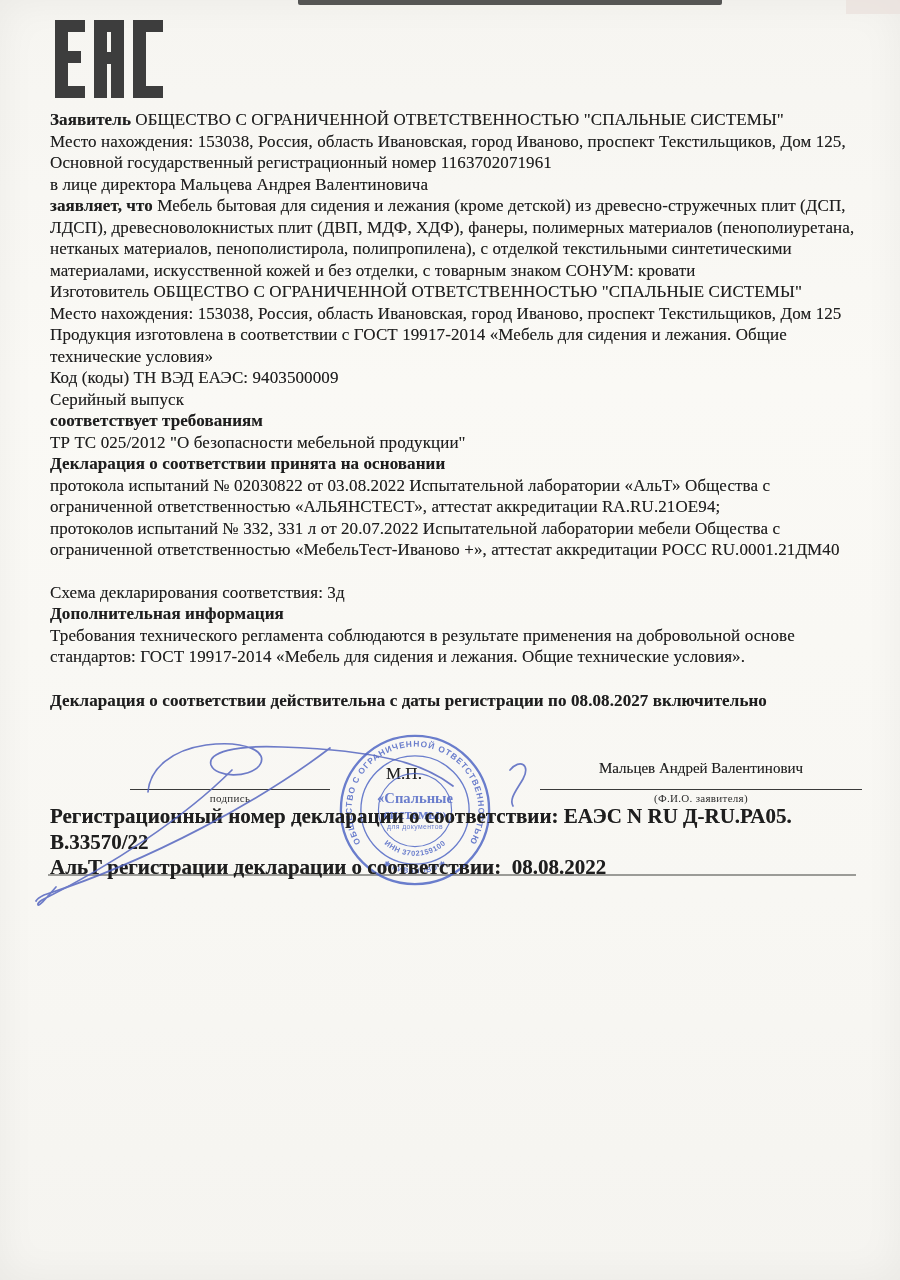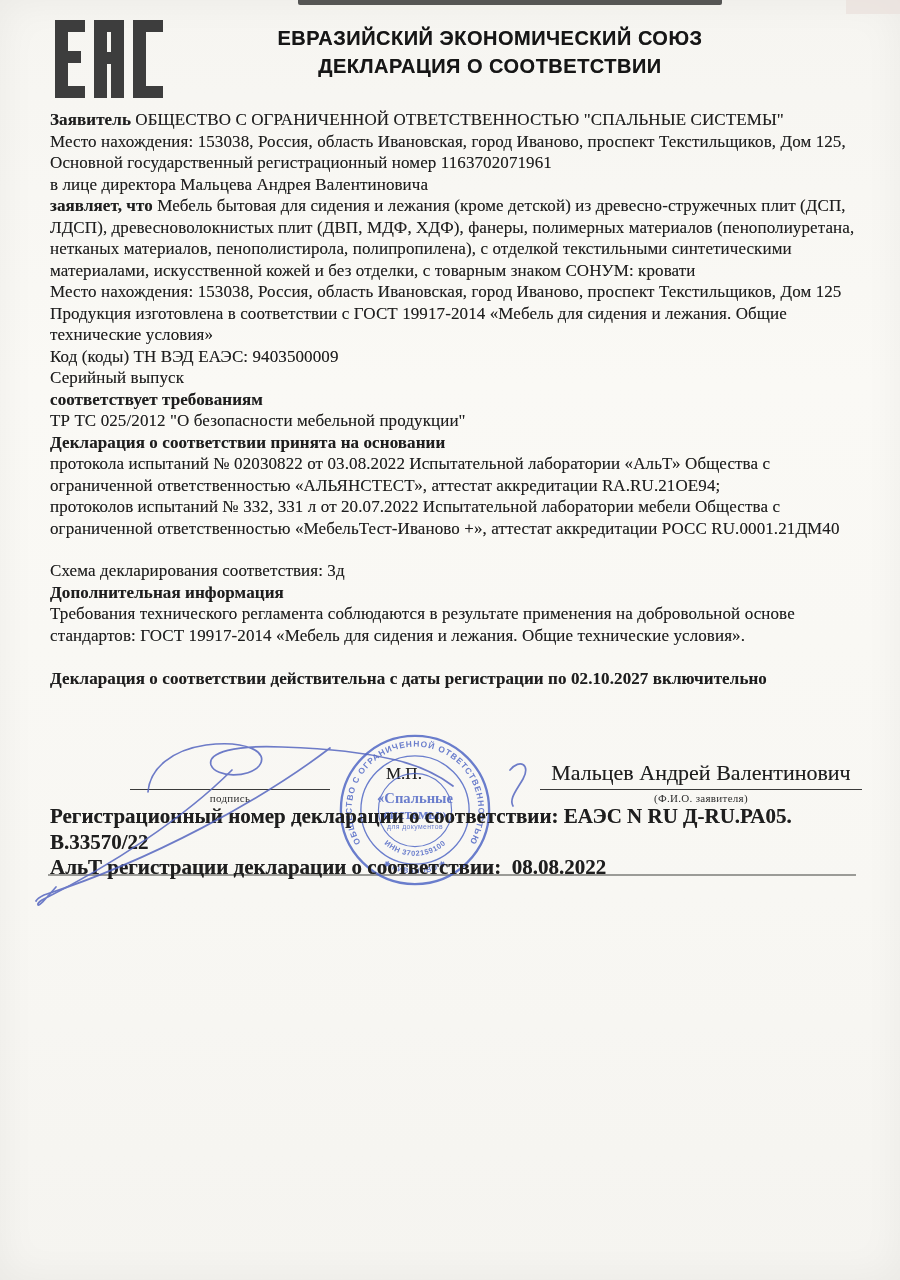--- a/index.html
+++ b/index.html
@@ -35,21 +35,21 @@
   .body-text p{margin:0;padding:0;}
   .body-text p.bold{font-weight:bold;}
   .body-text p.gap-lg{margin-top:22px;}
   .body-text p.gap-xl{margin-top:21px;}
   
   .sig-line-left{position:absolute;left:130px;top:762px;width:200px;z-index:2;}
   .sig-line-left .line{height:27px;border-bottom:1.6px solid #3a3a3a;}
   .sig-caption{font-size:11px;color:#2c2c2c;text-align:center;padding-top:2px;letter-spacing:.3px;}
   .mp-label{position:absolute;left:386px;top:764px;font-size:17px;z-index:2;text-shadow:0 0 .5px rgba(30,30,30,.4);text-align:center;}
   .fio-block{position:absolute;left:540px;top:760px;width:322px;z-index:2;}
-  .fio-name{font-size:22px;text-align:center;height:29px;border-bottom:1.6px solid #3a3a3a;text-shadow:0 0 .5px rgba(30,30,30,.4);}
+  .fio-name{font-size:15px;text-align:center;height:29px;border-bottom:1.6px solid #3a3a3a;text-shadow:0 0 .5px rgba(30,30,30,.4);}
   .reg-block{
     position:absolute;left:50px;top:804px;width:812px;z-index:5;
     font-weight:bold;font-size:21px;line-height:25.5px;
     text-shadow:0 0 .6px rgba(20,20,20,.5);
   }
   .bottom-rule{position:absolute;left:48px;top:874px;width:808px;height:2px;background:#8b8b86;opacity:.85;z-index:1;}
   
   .stamp{position:absolute;left:337px;top:732px;width:156px;height:156px;z-index:4;opacity:.82;}
   .stamp text{fill:#4b63c4;}
   .stamp .ring{font-family:"Liberation Sans", sans-serif;font-size:8.6px;letter-spacing:1px;font-weight:bold;}
@@ -71,43 +71,40 @@
     <g fill="#3d3d3d">
 
       <path d="M0,0 h30 v12 h-17 v19 h13 v12 h-13 v23 h17 v12 h-30 z"></path>
 
       <path d="M39,0 h30 v78 h-13 v-34 h-4 v34 h-13 z M52,12 v20 h4 v-20 z"></path>
 
       <path d="M78,0 h30 v12 h-17 v54 h17 v12 h-30 z"></path>
     </g>
   </svg>
 
-  <div class="doc-title">
-    <div>ЕВРАЗИЙСКИЙ ЭКОНОМИЧЕСКИЙ СОЮЗ</div>
-    <div>ДЕКЛАРАЦИЯ О СООТВЕТСТВИИ</div>
-  </div>
 
   <main class="body-text">
     <p><b>Заявитель</b><span> ОБЩЕСТВО С ОГРАНИЧЕННОЙ ОТВЕТСТВЕННОСТЬЮ "СПАЛЬНЫЕ СИСТЕМЫ"</span></p>
     <p><span>Место нахождения: 153038, Россия, область Ивановская, город Иваново, проспект Текстильщиков, Дом 125, Основной государственный регистрационный номер 1163702071961</span></p>
     <p><span>в лице директора Мальцева Андрея Валентиновича</span></p>
     <p><b>заявляет, что</b><span> Мебель бытовая для сидения и лежания (кроме детской) из древесно-стружечных плит (ДСП, ЛДСП), древесноволокнистых плит (ДВП, МДФ, ХДФ), фанеры, полимерных материалов (пенополиуретана, нетканых материалов, пенополистирола, полипропилена), с отделкой текстильными синтетическими материалами, искусственной кожей и без отделки, с товарным знаком СОНУМ: кровати</span></p>
+    <p><span>Изготовитель ОБЩЕСТВО С ОГРАНИЧЕННОЙ ОТВЕТСТВЕННОСТЬЮ "СПАЛЬНЫЕ СИСТЕМЫ"</span></p>
     <p><span>Место нахождения: 153038, Россия, область Ивановская, город Иваново, проспект Текстильщиков, Дом 125</span></p>
     <p><span>Продукция изготовлена в соответствии с ГОСТ 19917-2014 «Мебель для сидения и лежания. Общие технические условия»</span></p>
     <p><span>Код (коды) ТН ВЭД ЕАЭС: 9403500009</span></p>
     <p><span>Серийный выпуск</span></p>
     <p class="bold"><span>соответствует требованиям</span></p>
     <p><span>ТР ТС 025/2012 "О безопасности мебельной продукции"</span></p>
     <p class="bold"><span>Декларация о соответствии принята на основании</span></p>
     <p><span>протокола испытаний № 02030822 от 03.08.2022 Испытательной лаборатории «АльТ» Общества с ограниченной ответственностью «АЛЬЯНСТЕСТ», аттестат аккредитации RA.RU.21ОЕ94;</span></p>
     <p><span>протоколов испытаний № 332, 331 л от 20.07.2022 Испытательной лаборатории мебели Общества с ограниченной ответственностью «МебельТест-Иваново +», аттестат аккредитации РОСС RU.0001.21ДМ40</span></p>
     <p class="gap-xl"><span>Схема декларирования соответствия: 3д</span></p>
     <p class="bold"><span>Дополнительная информация</span></p>
     <p><span>Требования технического регламента соблюдаются в результате применения на добровольной основе стандартов: ГОСТ 19917-2014 «Мебель для сидения и лежания. Общие технические условия».</span></p>
-    <p class="bold gap-lg"><span>Декларация о соответствии действительна с даты регистрации по 02.10.2027 включительно</span></p>
+    <p class="bold gap-lg"><span>Декларация о соответствии действительна с даты регистрации по 08.08.2027 включительно</span></p>
   </main>
 
   <div class="sig-line-left">
     <div class="line"></div>
     <div class="sig-caption">подпись</div>
   </div>
 
   <div class="mp-label">М.П.</div>
 
   <div class="fio-block">

